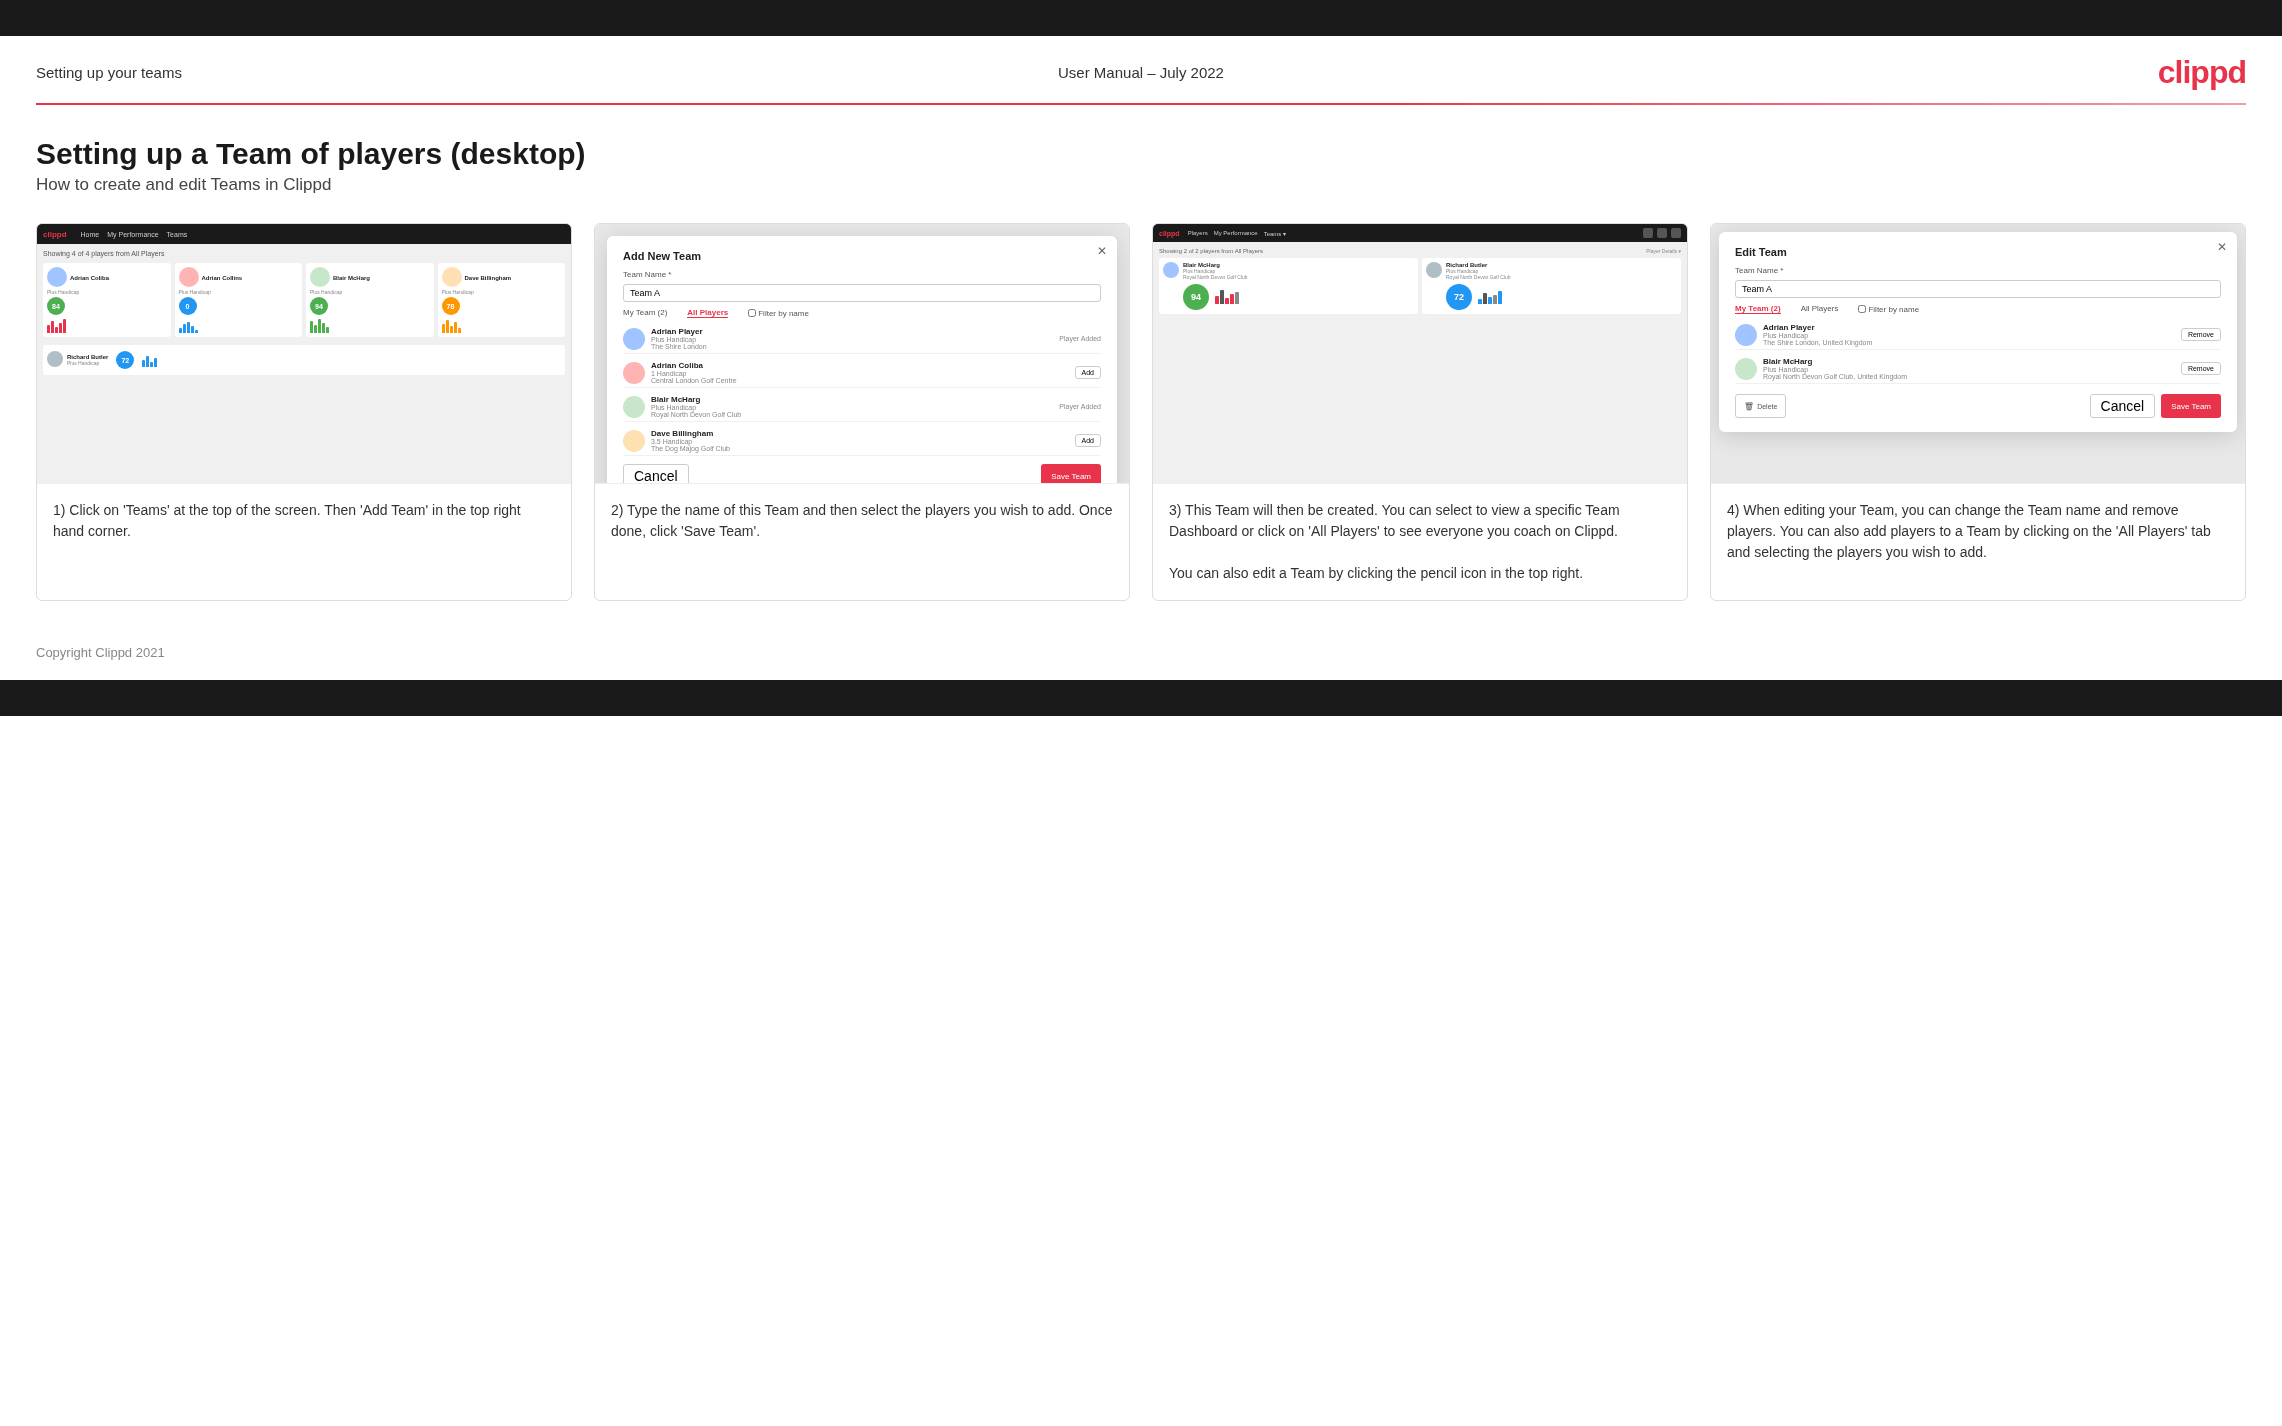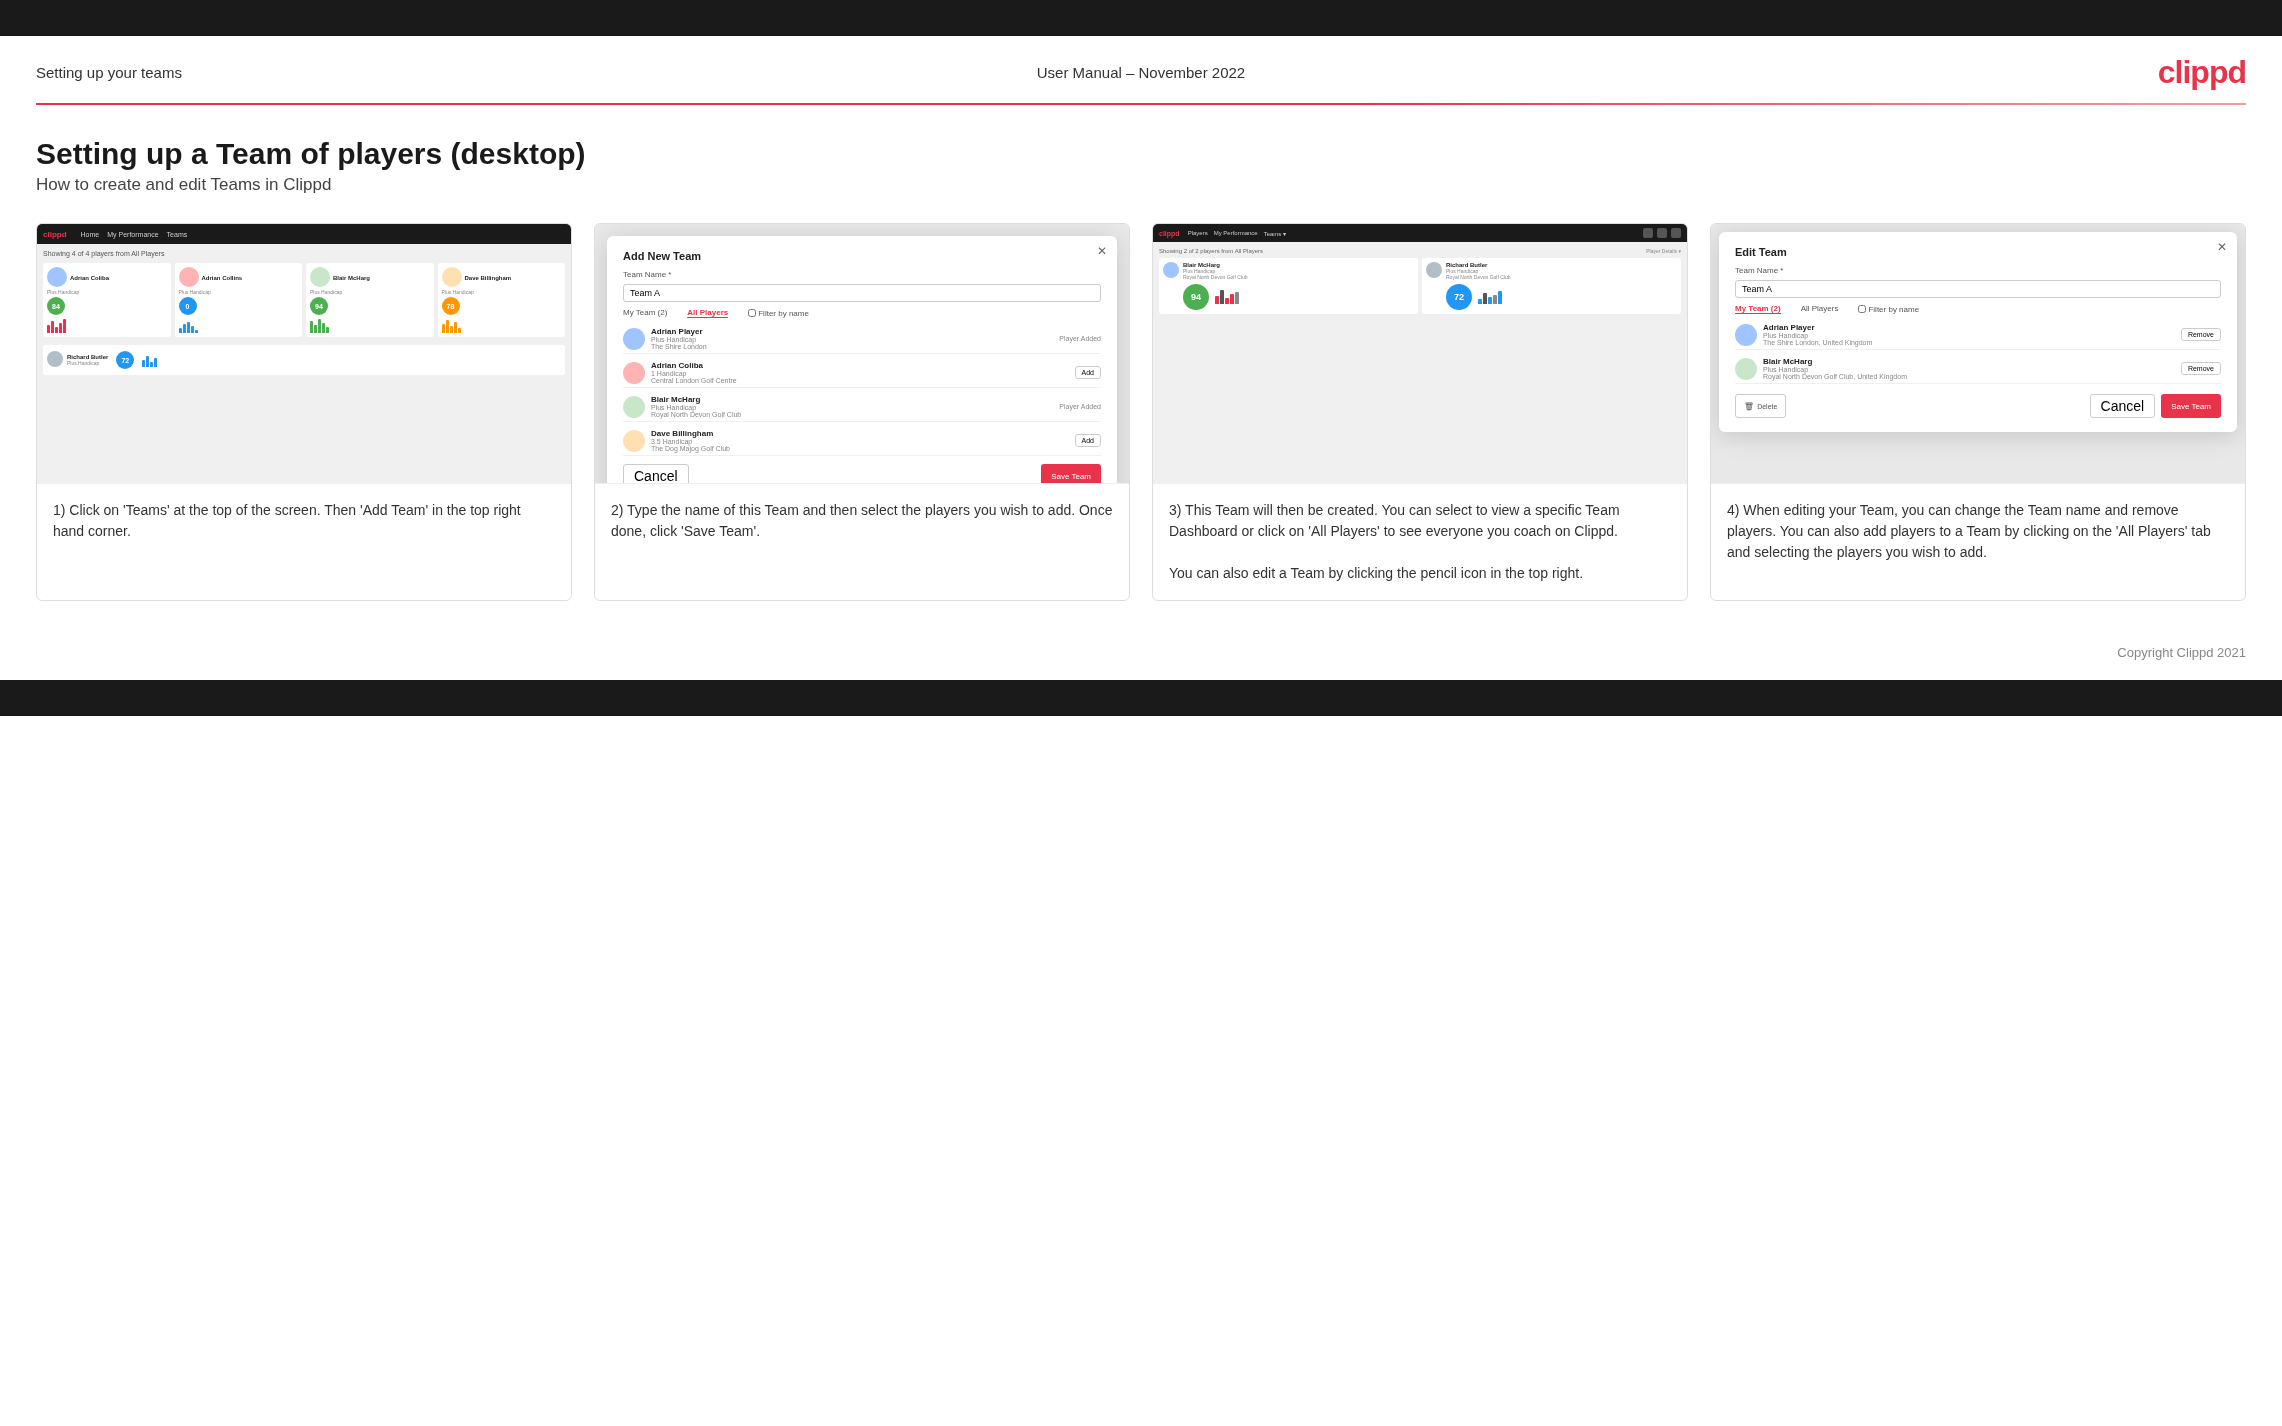--- a/index.html
+++ b/index.html
@@ -284,21 +284,20 @@
       color: #333;
       line-height: 1.5;
       flex: 1;
     }
 
     
     .footer {
       padding: 20px 36px;
       font-size: 13px;
       color: #888;
-      text-align: right;
     }
 
     
     .bottom-bar {
       background: #1a1a1a;
       height: 36px;
       width: 100%;
     }
 
     
@@ -404,21 +403,21 @@
       gap: 3px;
     }
   </style>
 </head>
 <body>
 
 <div class="top-bar"></div>
 
 <div class="header" style="position:relative;">
   <span class="header-left">Setting up your teams</span>
-  <span class="header-center">User Manual – November 2022</span>
+  <span class="header-center">User Manual – July 2022</span>
   <span class="header-logo">clippd</span>
 </div>
 
 <div class="divider"></div>
 
 <div class="main">
   <div class="page-title">Setting up a Team of players (desktop)</div>
   <div class="page-subtitle">How to create and edit Teams in Clippd</div>
 
   <div class="cards-row">

